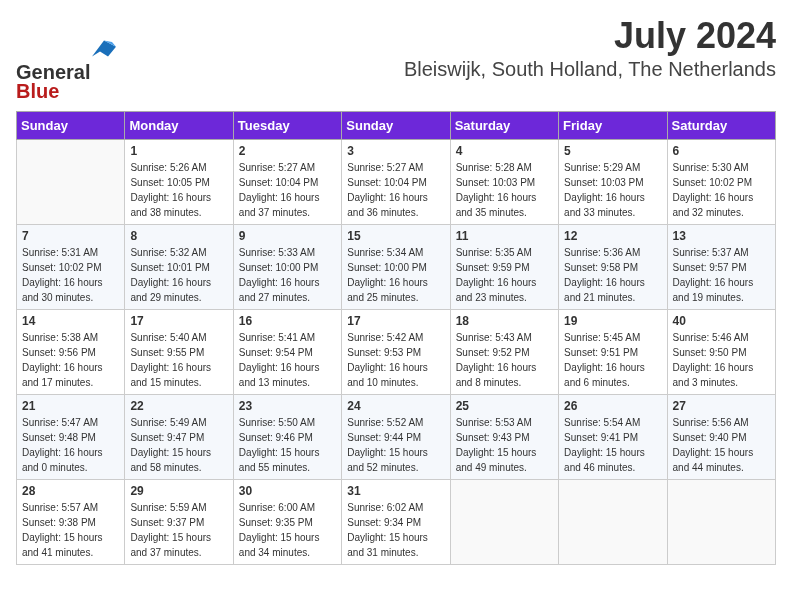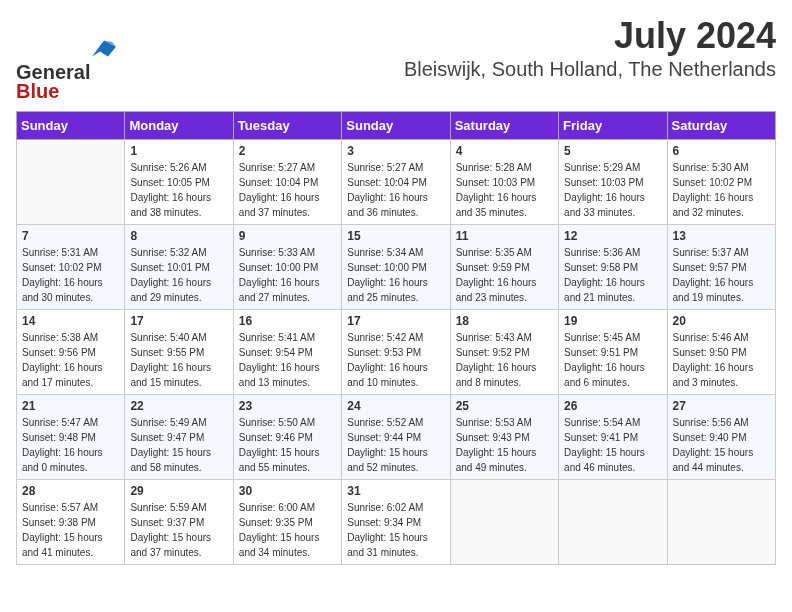--- a/index.html
+++ b/index.html
@@ -206,21 +206,21 @@
         </td>
         <td>
           <span class="day-number">18</span>
           <div class="day-info">Sunrise: 5:43 AM<br>Sunset: 9:52 PM<br>Daylight: 16 hours and 8 minutes.</div>
         </td>
         <td>
           <span class="day-number">19</span>
           <div class="day-info">Sunrise: 5:45 AM<br>Sunset: 9:51 PM<br>Daylight: 16 hours and 6 minutes.</div>
         </td>
         <td>
-          <span class="day-number">20</span>
+          <span class="day-number">40</span>
           <div class="day-info">Sunrise: 5:46 AM<br>Sunset: 9:50 PM<br>Daylight: 16 hours and 3 minutes.</div>
         </td>
       </tr>
       <tr>
         <td>
           <span class="day-number">21</span>
           <div class="day-info">Sunrise: 5:47 AM<br>Sunset: 9:48 PM<br>Daylight: 16 hours and 0 minutes.</div>
         </td>
         <td>
           <span class="day-number">22</span>

